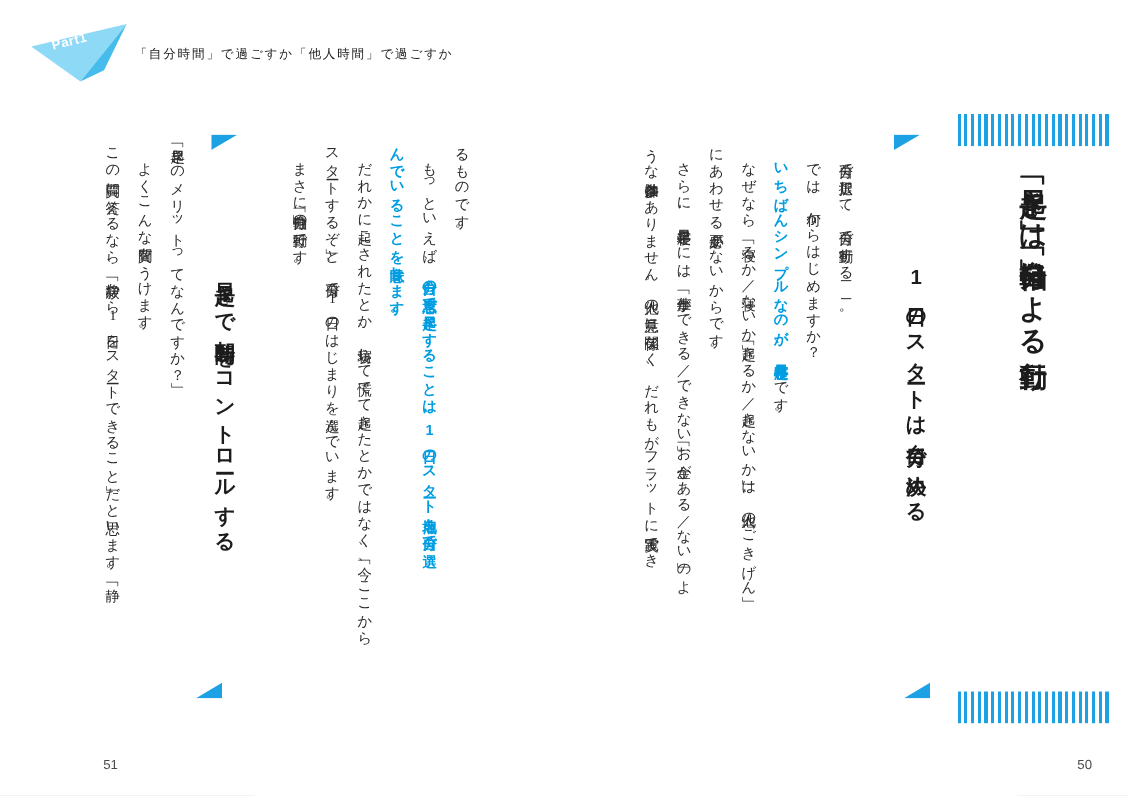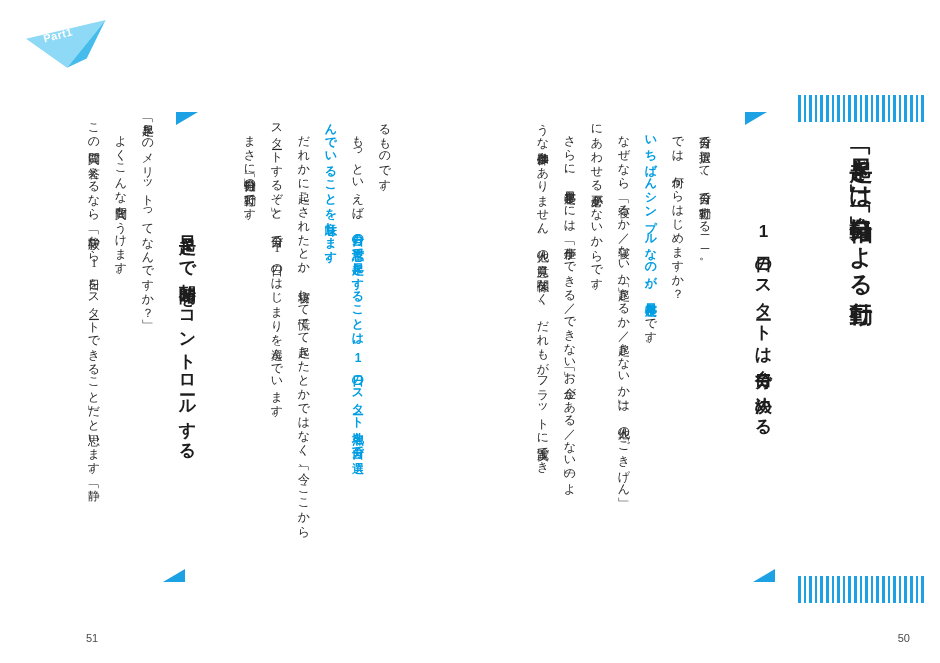--- a/index.html
+++ b/index.html
@@ -66,20 +66,21 @@
 </head>
 <body>
 
 <div class="canvas">
 
   <div class="part-flag">
     <div class="flag-main"></div>
     <div class="flag-fold"></div>
     <span class="part-label">Part1</span>
   </div>
+  <div class="header-title">「自分時間」で過ごすか「他人時間」で過ごすか</div>
 
   <section>
     <div class="title-block">
       <div class="stripes stripes-top"></div>
       <h1 class="chapter-title">「早起き」は「自分軸」による行動</h1>
       <div class="stripes stripes-bottom"></div>
     </div>
 
     <div class="tri tri-top tri-r-top"></div>
     <h2 class="v-heading heading-right">1日のスタートは自分で決める</h2>

